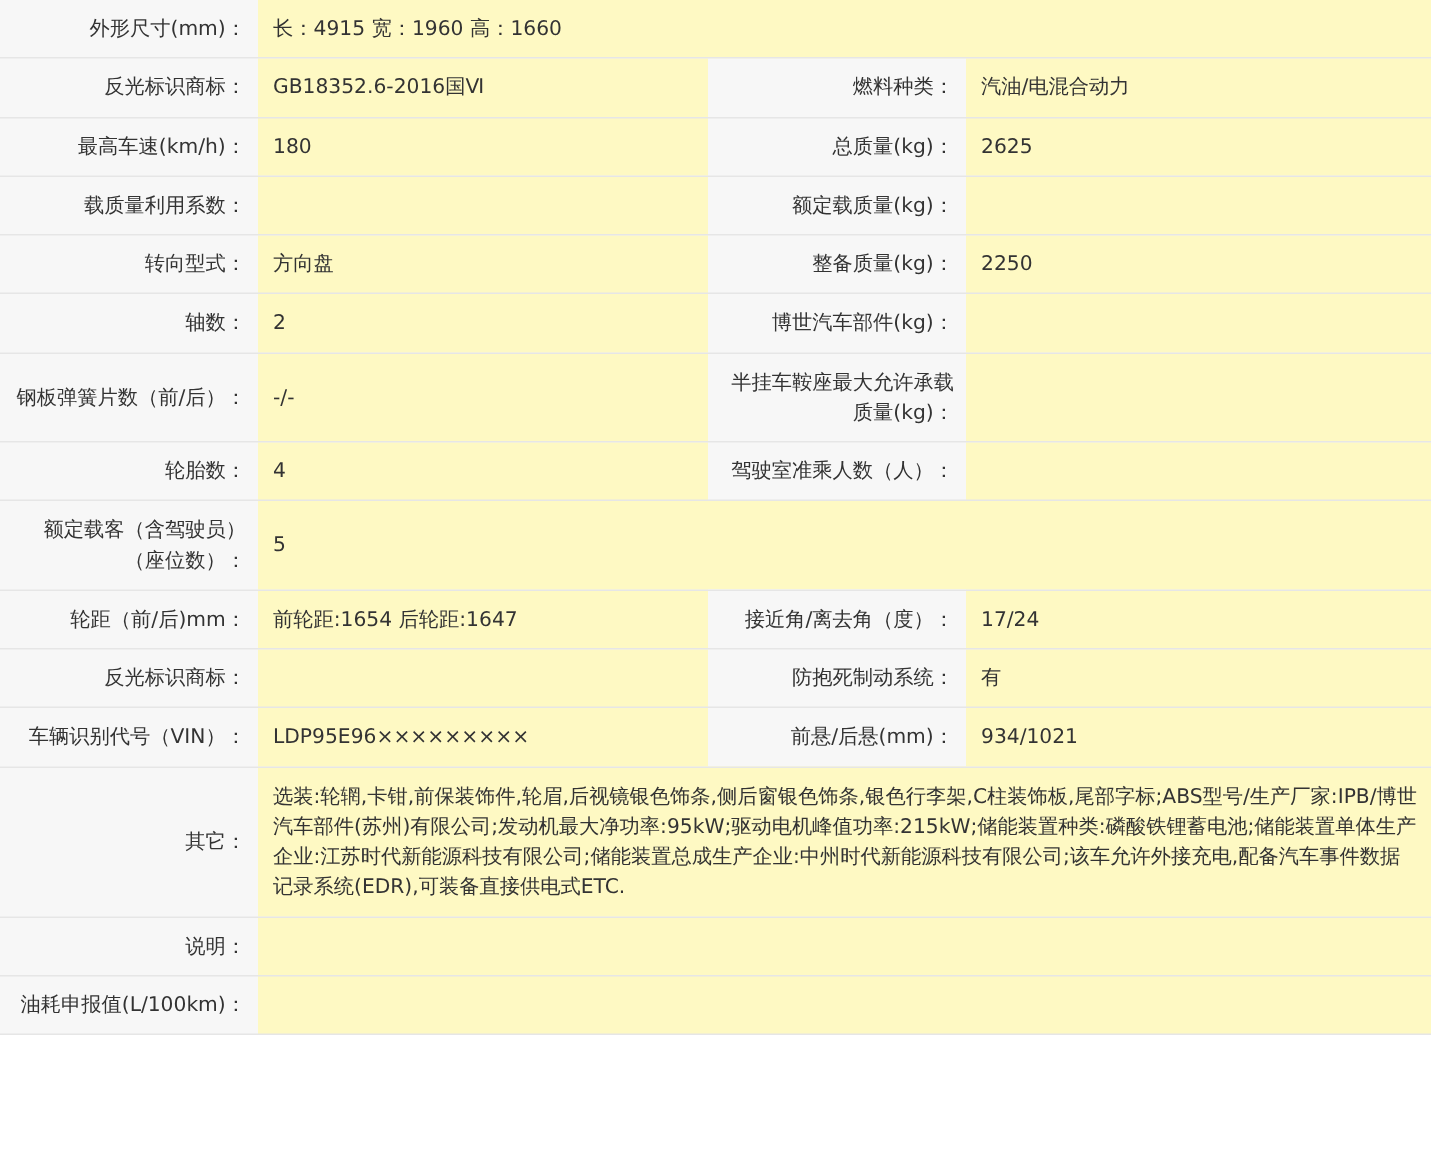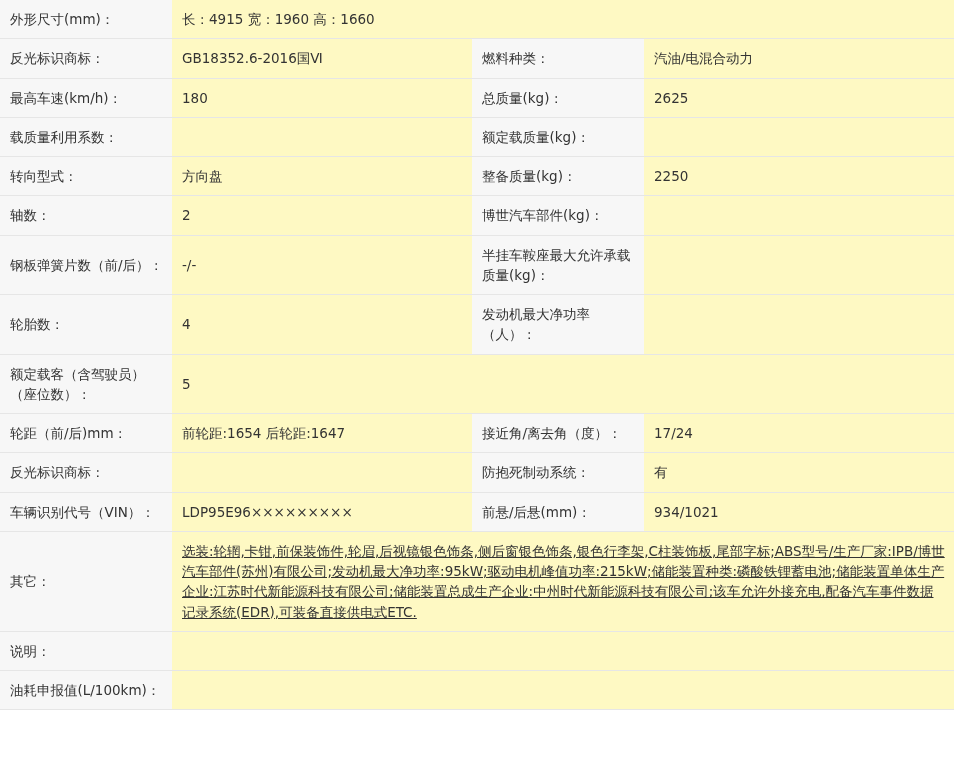--- a/index.html
+++ b/index.html
@@ -21,35 +21,35 @@
   table.spec td {
     border-bottom: 1px solid #e6e6e6;
     padding: 9px 8px 9px 10px;
     vertical-align: middle;
     line-height: 1.5;
     word-break: break-all;
   }
   td.label {
     background: #f7f7f7;
     color: #333333;
+    text-align: right;
   }
   td.value {
     background: #fef9c3;
     color: #333333;
   }
   col.c1 { width: 172px; }
   col.c2 { width: 300px; }
   col.c3 { width: 172px; }
   col.c4 { width: 310px; }
   .tall { height: 34px; }
   td.other-text {
     line-height: 1.62;
     padding-top: 10px;
     padding-bottom: 10px;
-    text-decoration: underline;
   }
 </style>
 </head>
 <body>
 
 <table class="spec">
   <colgroup>
     <col class="c1">
       <col class="c2">
       <col class="c3">
@@ -102,21 +102,21 @@
     <tr class="tall">
       <td class="label">钢板弹簧片数（前/后）：</td>
       <td class="value">-/-</td>
       <td class="label">半挂车鞍座最大允许承载质量(kg)：</td>
       <td class="value"></td>
     </tr>
 
     <tr>
       <td class="label">轮胎数：</td>
       <td class="value">4</td>
-      <td class="label">发动机最大净功率（人）：</td>
+      <td class="label">驾驶室准乘人数（人）：</td>
       <td class="value"></td>
     </tr>
 
     <tr class="tall">
       <td class="label">额定载客（含驾驶员）（座位数）：</td>
       <td class="value" colspan="3">5</td>
     </tr>
 
     <tr>
       <td class="label">轮距（前/后)mm：</td>

